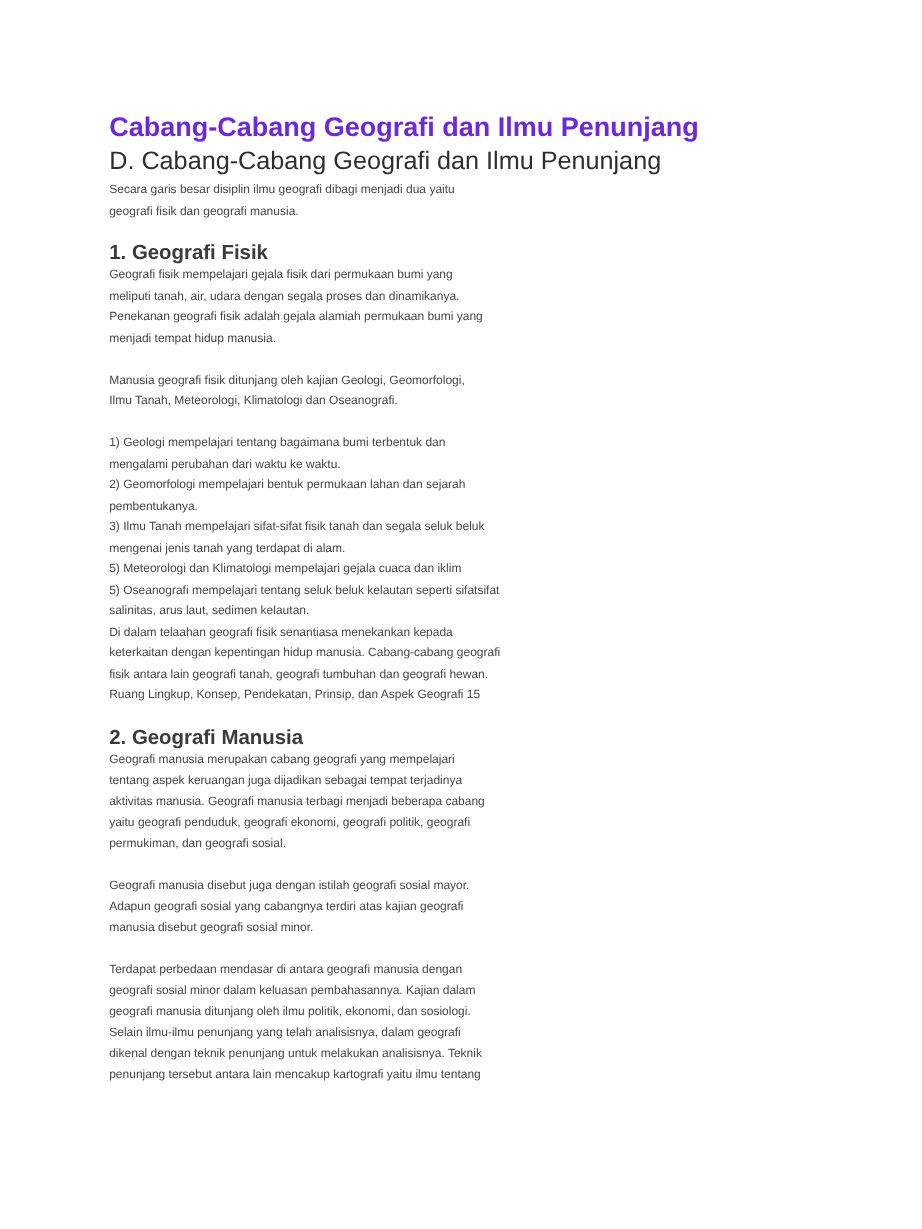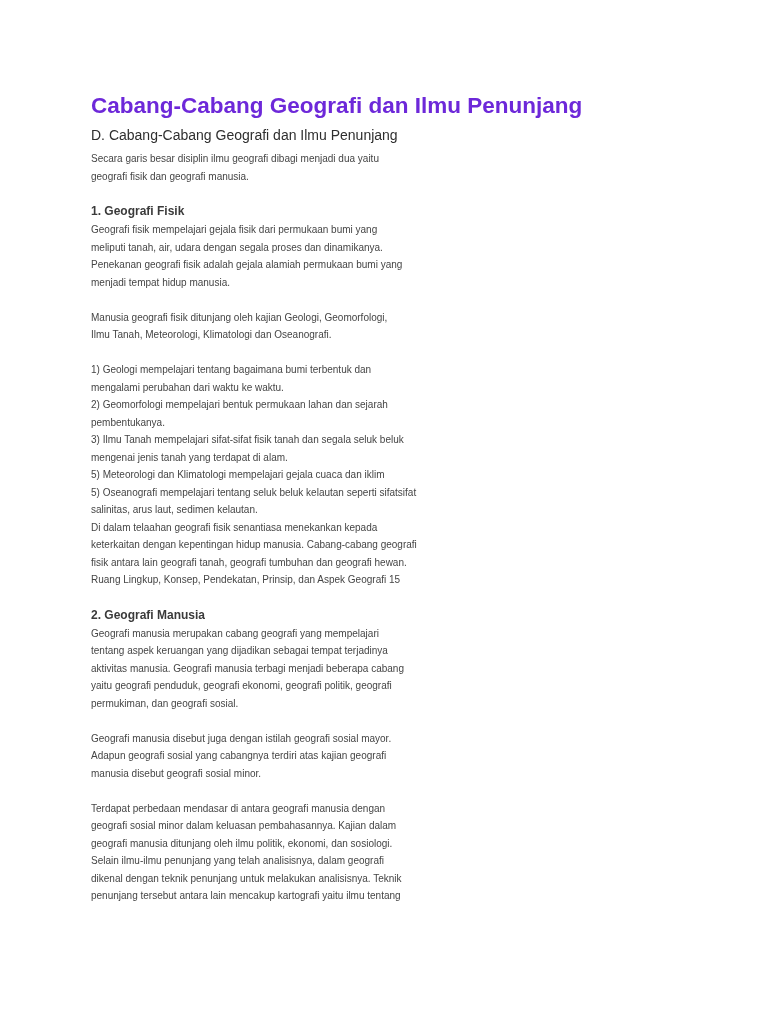--- a/index.html
+++ b/index.html
@@ -22,39 +22,39 @@
   }
   .doc-title {
     font-size: 22.5px;
     font-weight: bold;
     color: #6d28d9;
     line-height: 28px;
     margin: 0;
     white-space: nowrap;
   }
   .doc-subtitle {
-    font-size: 14px;
+    font-size: 21px;
     font-weight: normal;
     color: #2e2e2e;
     line-height: 26px;
     margin: 2px 0 0 0;
     white-space: nowrap;
   }
   .para {
     font-size: 10px;
     line-height: 17.5px;
     color: #454545;
     margin: 0;
   }
   .para .line {
     display: block;
     white-space: nowrap;
   }
   .section-heading {
-    font-size: 12px;
+    font-size: 17px;
     line-height: 20px;
     color: #3a3a3a;
     margin: 0;
     white-space: nowrap;
   }
   .gap { height: 17.5px; }
   .gap-sm { height: 16px; }
 </style>
 </head>
 <body>
@@ -103,21 +103,21 @@
     <span class="line">fisik antara lain geografi tanah, geografi tumbuhan dan geografi hewan.</span>
     <span class="line">Ruang Lingkup, Konsep, Pendekatan, Prinsip, dan Aspek Geografi 15</span>
   </p>
 
   <div class="gap-sm"></div>
 
   <h3 class="section-heading">2. Geografi Manusia</h3>
 
   <p class="para">
     <span class="line">Geografi manusia merupakan cabang geografi yang mempelajari</span>
-    <span class="line">tentang aspek keruangan yang dijadikan sebagai tempat terjadinya</span>
+    <span class="line">tentang aspek keruangan juga dijadikan sebagai tempat terjadinya</span>
     <span class="line">aktivitas manusia. Geografi manusia terbagi menjadi beberapa cabang</span>
     <span class="line">yaitu geografi penduduk, geografi ekonomi, geografi politik, geografi</span>
     <span class="line">permukiman, dan geografi sosial.</span>
   </p>
 
   <div class="gap"></div>
 
   <p class="para">
     <span class="line">Geografi manusia disebut juga dengan istilah geografi sosial mayor.</span>
     <span class="line">Adapun geografi sosial yang cabangnya terdiri atas kajian geografi</span>

